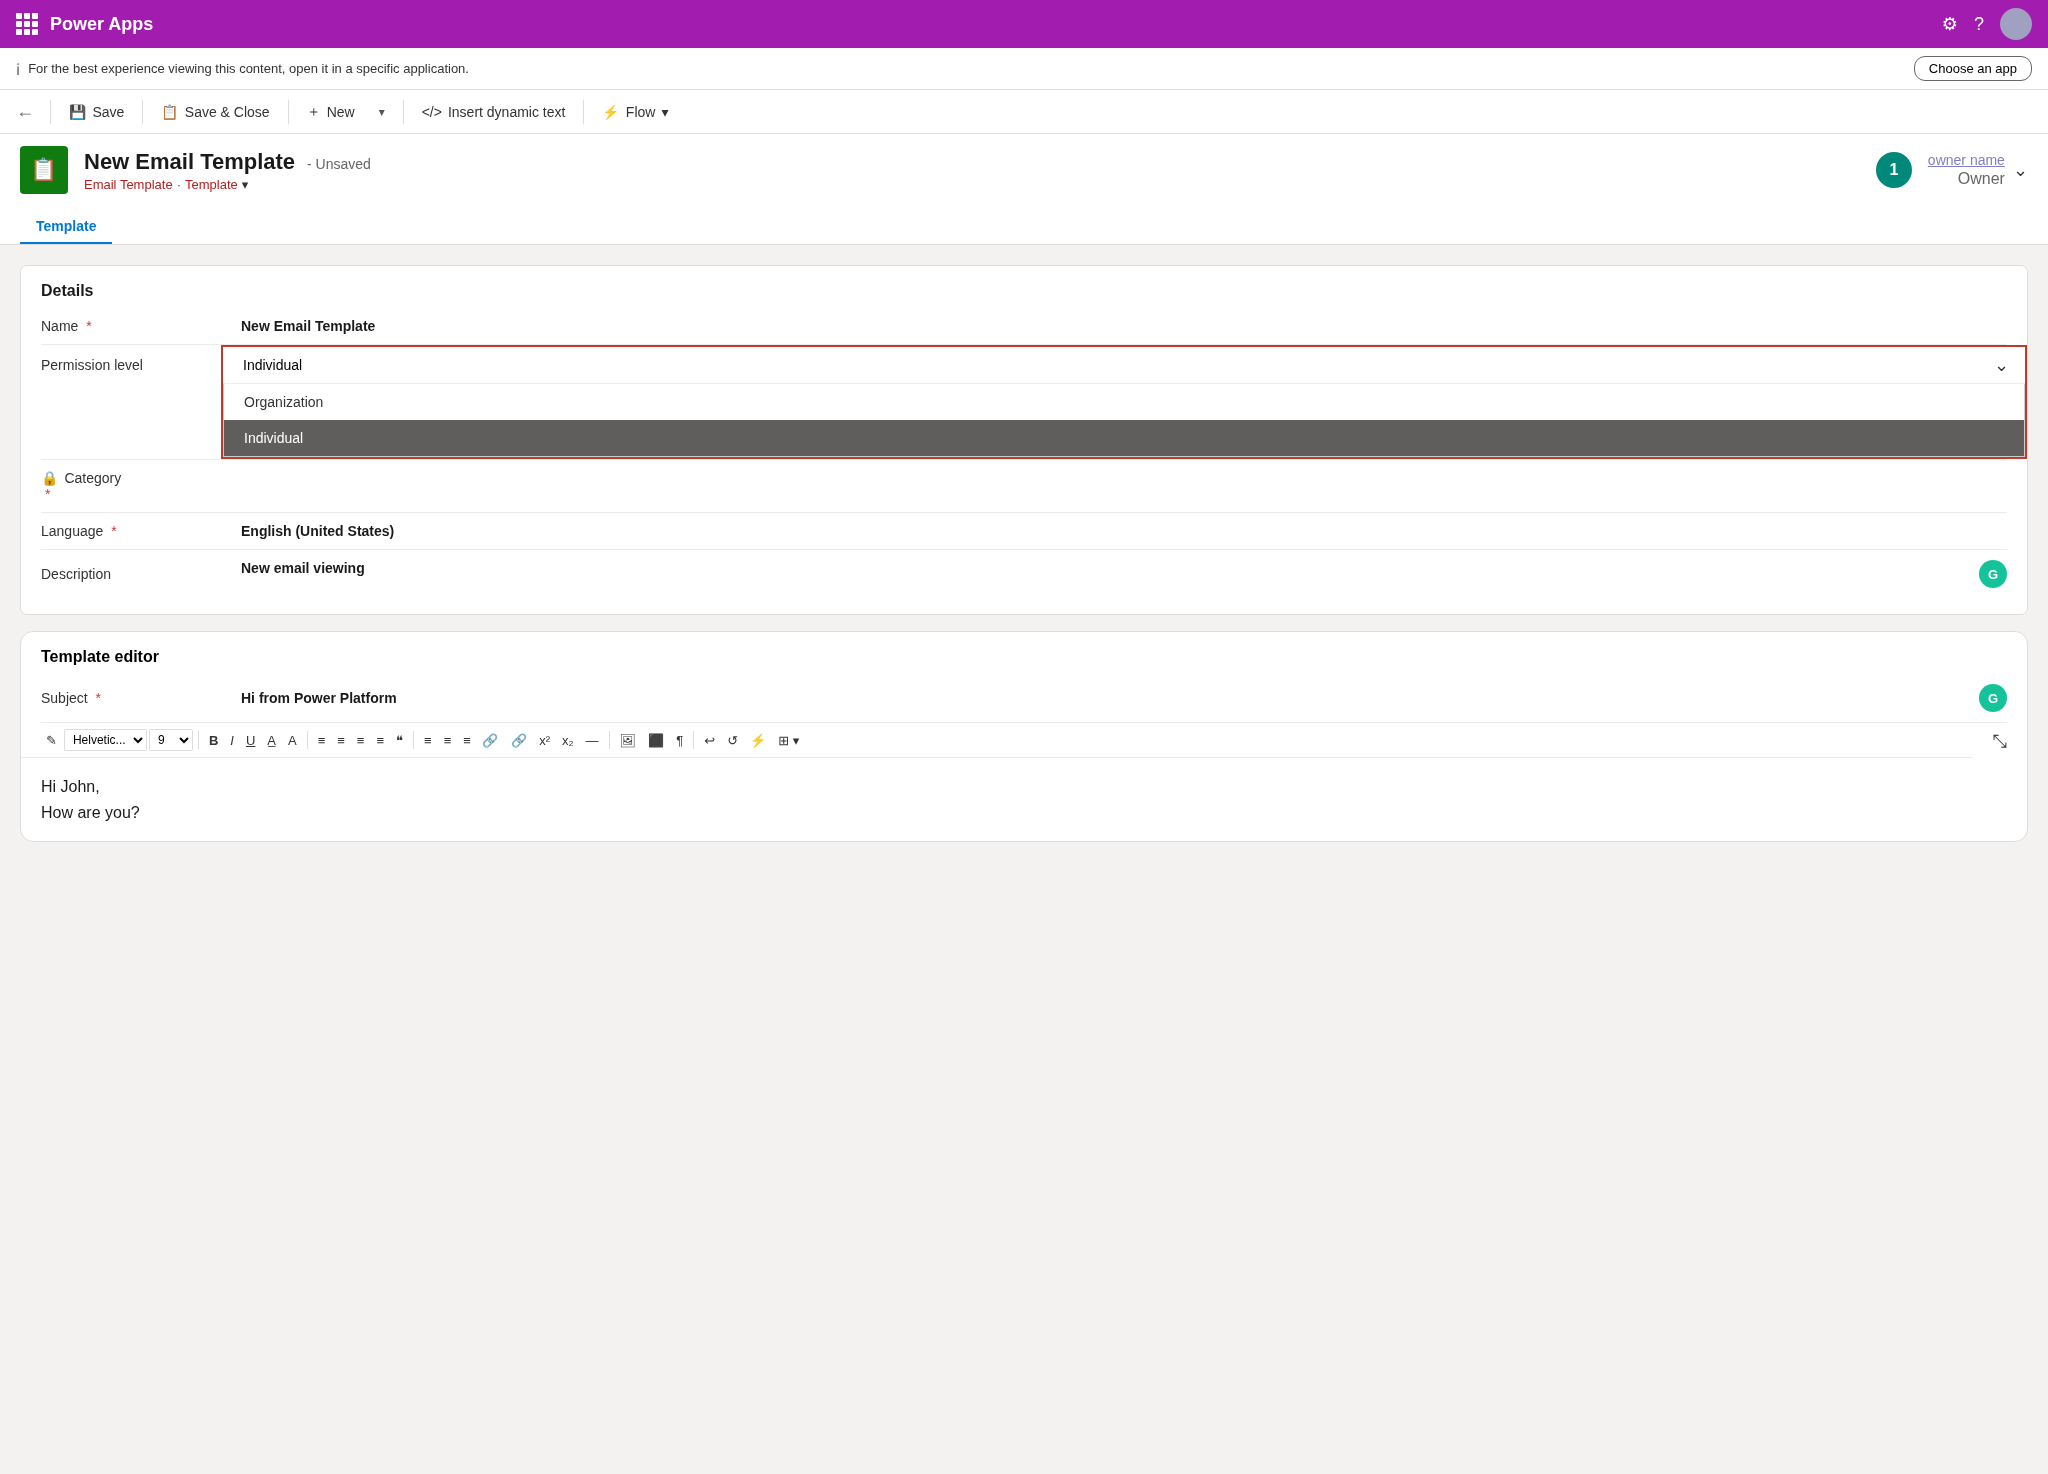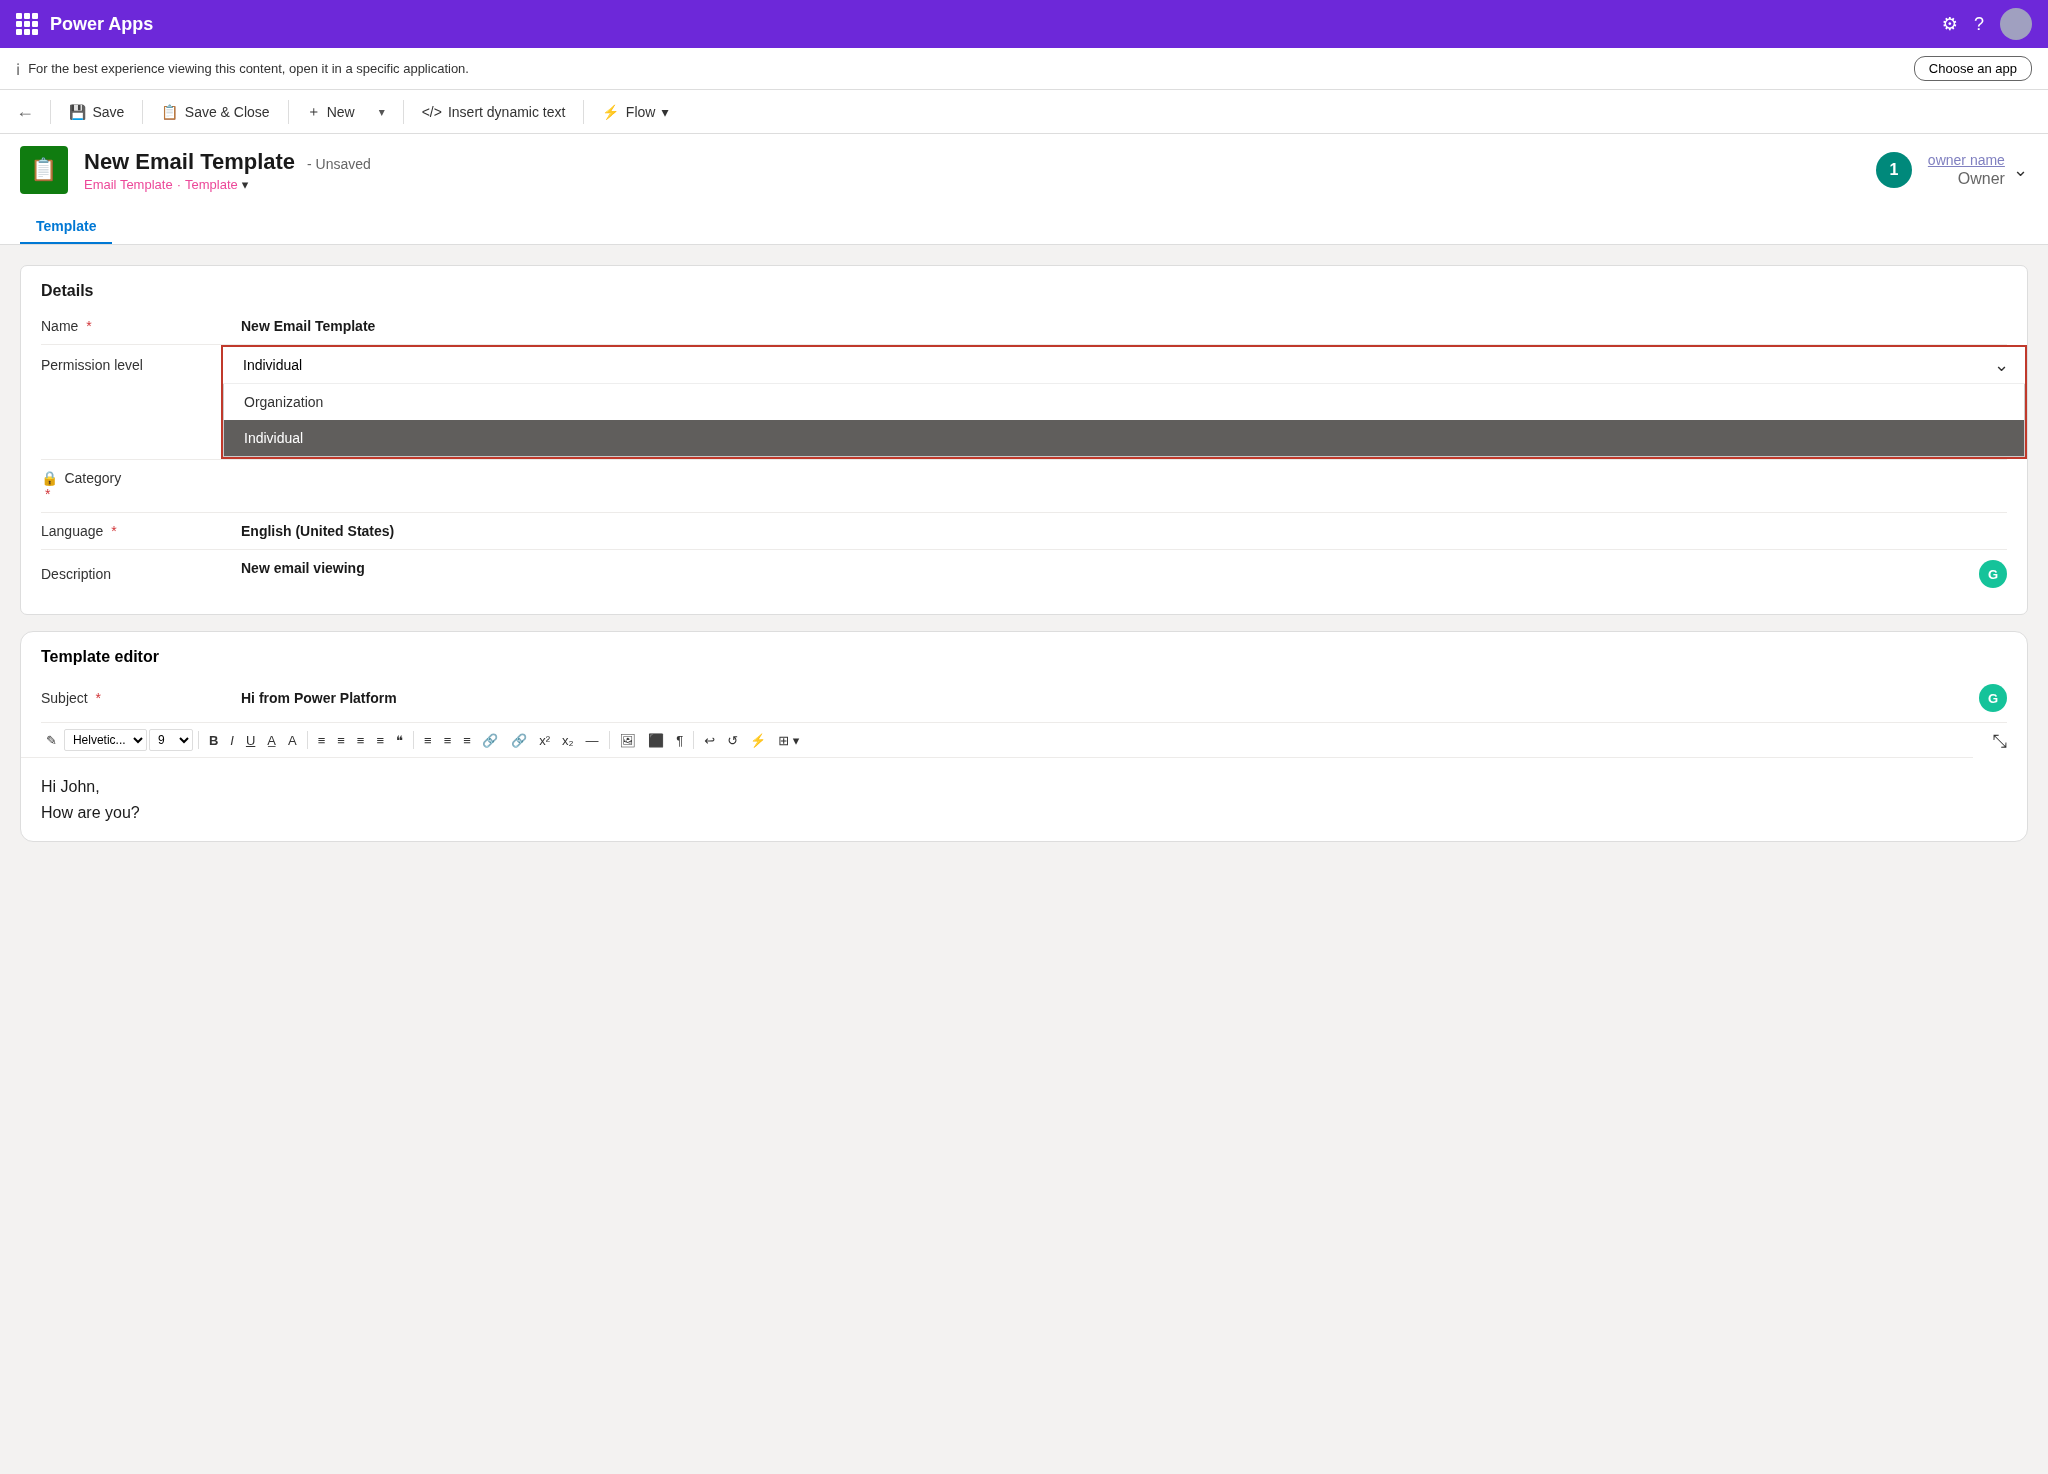--- a/index.html
+++ b/index.html
@@ -1,20 +1,20 @@
 <!DOCTYPE html>
 <html><head>
   <meta charset="utf-8">
   <style>
     * { box-sizing: border-box; margin: 0; padding: 0; }
     body { font-family: 'Segoe UI', Arial, sans-serif; font-size: 14px; background: #f3f2f1; }
 
     
     .top-bar {
-      background: #6d28d9;
+      background: #a21caf;
       height: 48px;
       display: flex;
       align-items: center;
       padding: 0 16px;
       gap: 12px;
     }
     .top-bar-dots {
       display: grid;
       grid-template-columns: repeat(3,6px);
       grid-template-rows: repeat(3,6px);
@@ -85,21 +85,21 @@
       width: 48px; height: 48px;
       background: #107c10;
       border-radius: 4px;
       display: flex; align-items: center; justify-content: center;
       color: white; font-size: 22px;
     }
     .entity-title-area { flex: 1; }
     .entity-name { font-size: 22px; font-weight: 600; color: #1a1a1a; }
     .entity-unsaved { font-size: 14px; color: #666; font-weight: normal; margin-left: 8px; }
     .entity-breadcrumb { font-size: 13px; color: #0078d4; display: flex; align-items: center; gap: 4px; margin-top: 2px; }
-    .entity-breadcrumb span { color: #ec4899; }
+    .entity-breadcrumb span { color: #b91c1c; }
     .entity-badge {
       width: 36px; height: 36px; border-radius: 50%;
       background: #00897b; color: white;
       display: flex; align-items: center; justify-content: center;
       font-size: 16px; font-weight: bold; cursor: pointer;
     }
     .owner-area { display: flex; align-items: center; gap: 8px; }
     .owner-name { color: #8080c0; font-size: 14px; text-decoration: underline; cursor: pointer; }
     .owner-label { font-size: 16px; color: #666; margin-top: 2px; text-align: right; }
     .owner-chevron { font-size: 18px; color: #333; cursor: pointer; }

